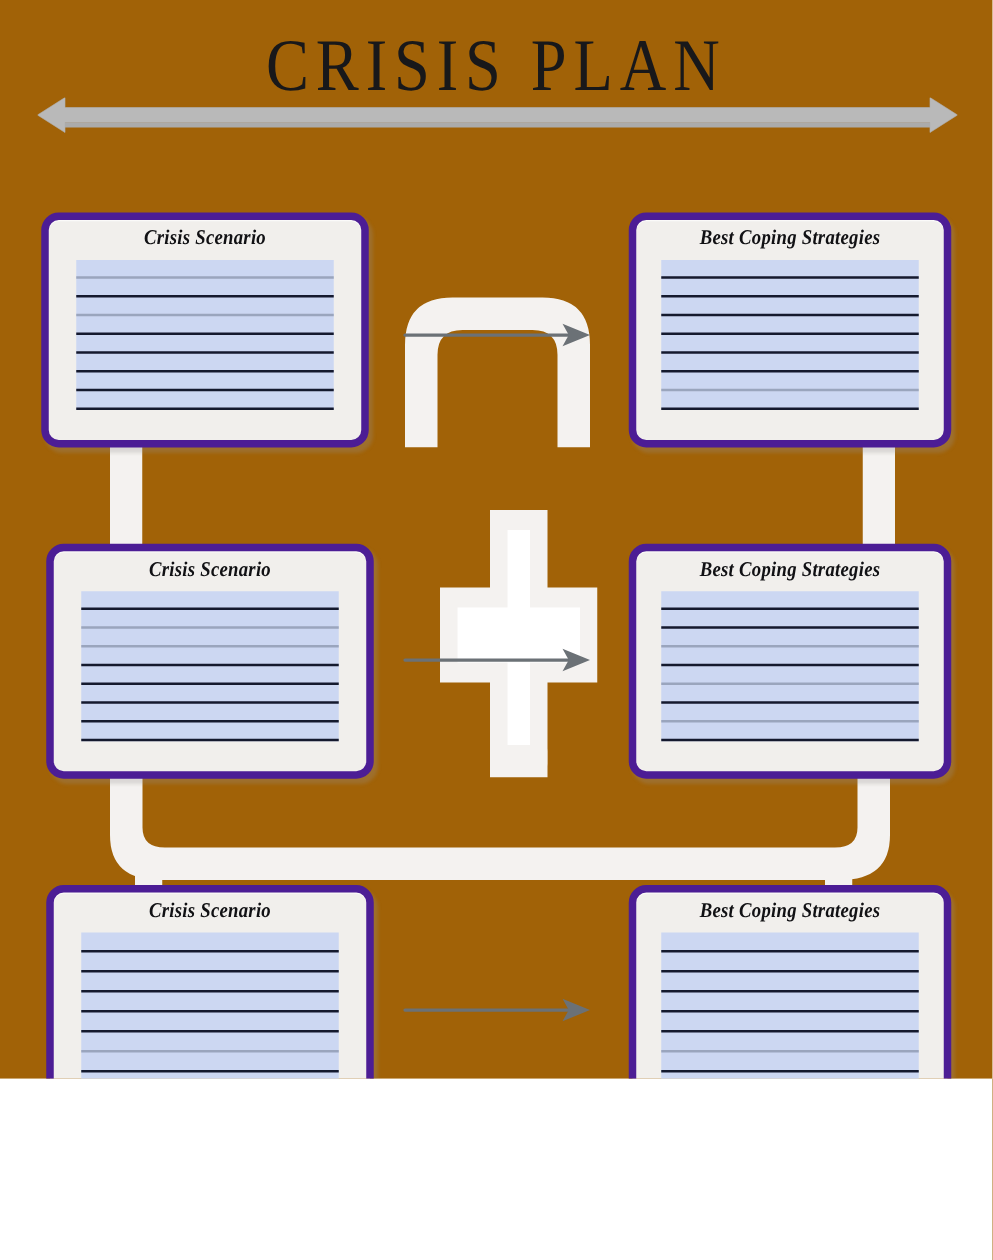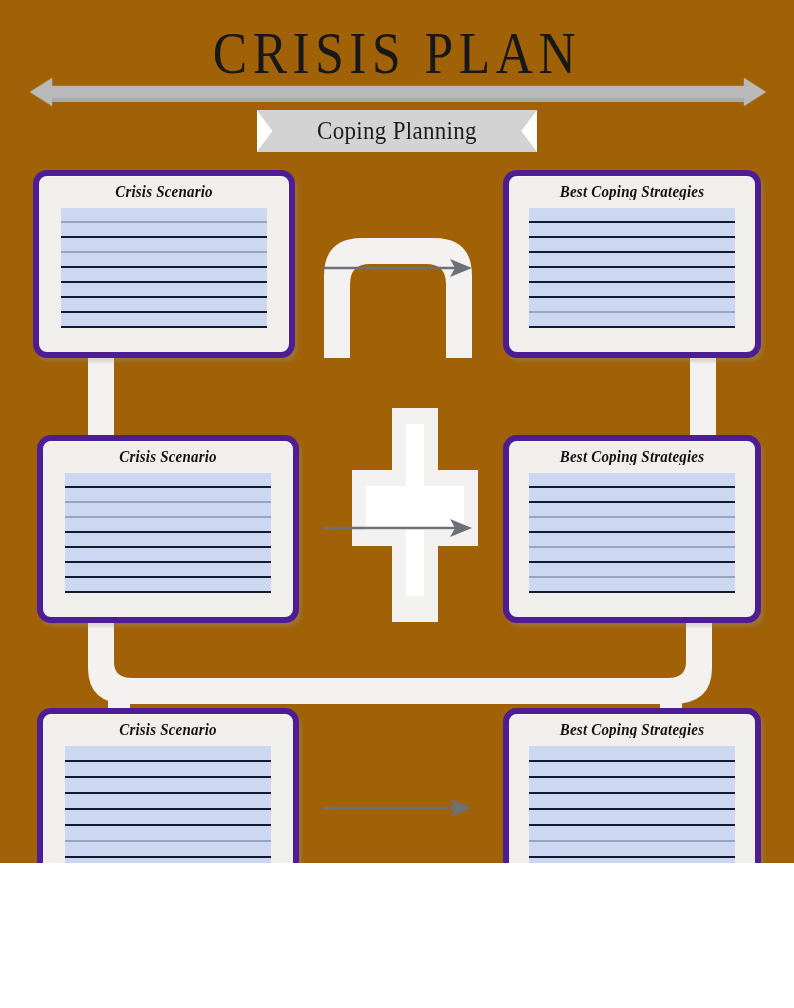--- a/index.html
+++ b/index.html
@@ -135,29 +135,20 @@
   <div class="page-title">CRISIS PLAN</div>
 
   <div class="arrow-banner">
     <svg viewBox="0 0 736 36" preserveAspectRatio="none" xmlns="http://www.w3.org/2000/svg">
       <polygon points="0,14 22,0 22,8 714,8 714,0 736,14 714,28 714,20 22,20 22,28" fill="#b9b9b9"></polygon>
       <polygon points="0,14 22,0 22,8 714,8 714,0 736,14 714,28 714,20 22,20 22,28" fill="none" stroke="#b1b1b1" stroke-width="0.5"></polygon>
       <rect x="22" y="20" width="692" height="4" fill="#ababab"></rect>
     </svg>
   </div>
 
-  <div class="ribbon">
-    <svg viewBox="0 0 280 42" preserveAspectRatio="none" xmlns="http://www.w3.org/2000/svg">
-      <polygon points="0,0 280,0 280,42 0,42 16,21" fill="#d3d3d3"></polygon>
-      <polygon points="280,0 280,42 264,21" fill="#ffffff"></polygon>
-      <polygon points="0,0 16,21 0,42" fill="#ffffff"></polygon>
-      <polygon points="0,0 280,0 264,21 280,42 0,42 16,21" fill="#d3d3d3"></polygon>
-    </svg>
-    <div class="ribbon-label">Coping Planning</div>
-  </div>
 
   <div class="deco" style="left:318px; top:232px;">
     <svg width="160" height="126" viewBox="0 0 160 126" xmlns="http://www.w3.org/2000/svg">
       <path d="M6,126 L6,44 Q6,6 44,6 L116,6 Q154,6 154,44 L154,126 L128,126 L128,52
                Q128,32 108,32 L52,32 Q32,32 32,52 L32,126 Z" fill="#f4f2f0"></path>
     </svg>
   </div>
 
   <div class="deco" style="left:88px; top:350px;">
     <svg width="26" height="100" xmlns="http://www.w3.org/2000/svg">

